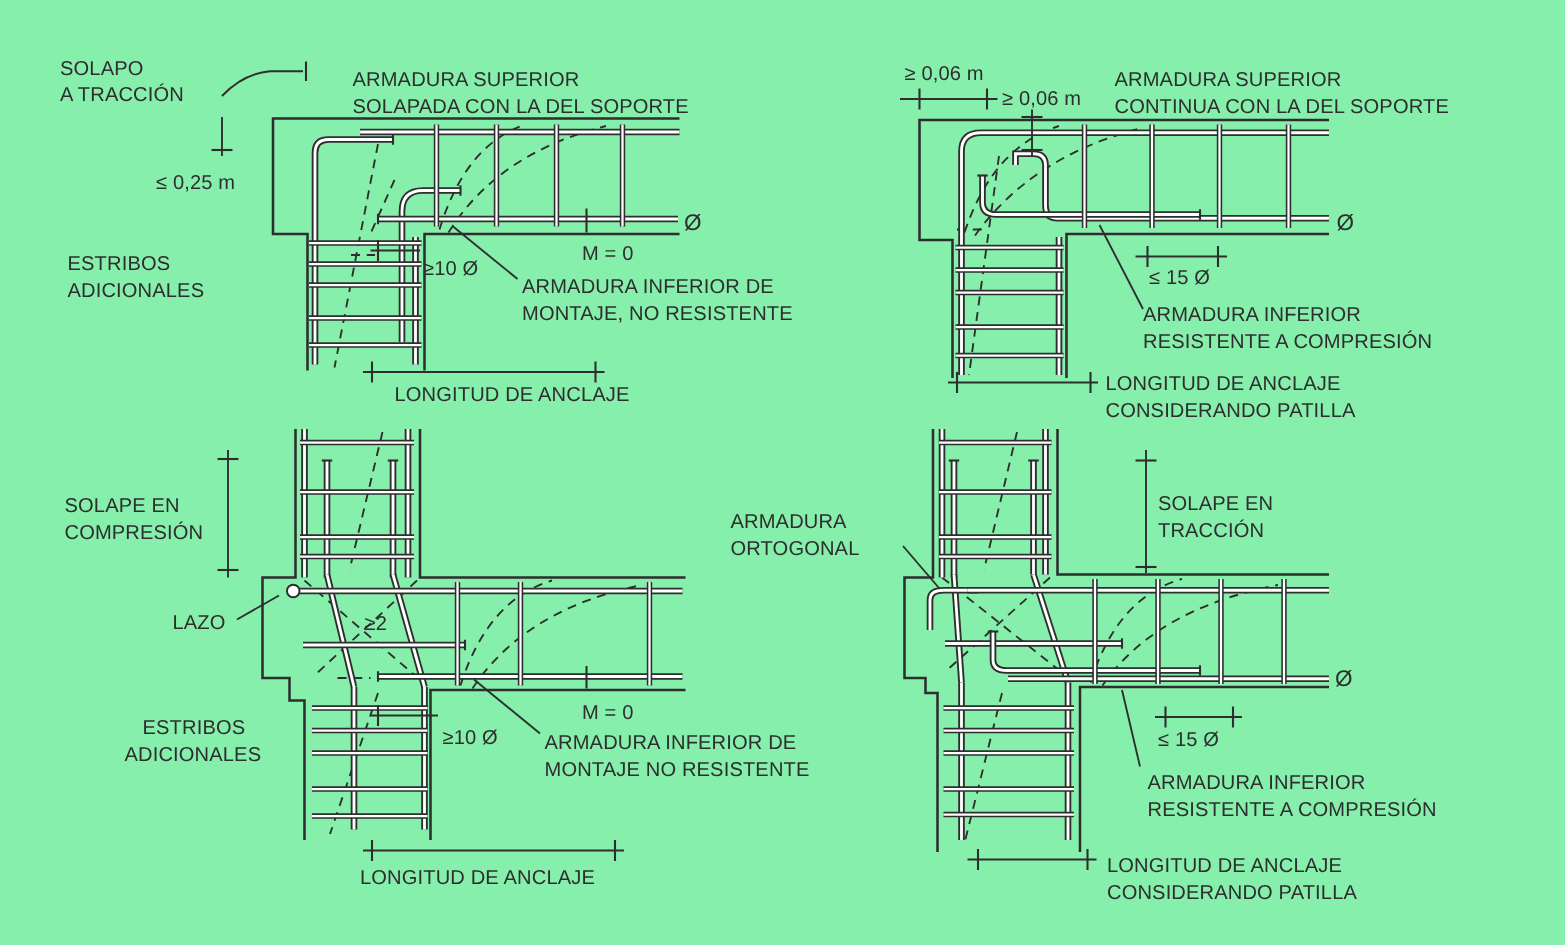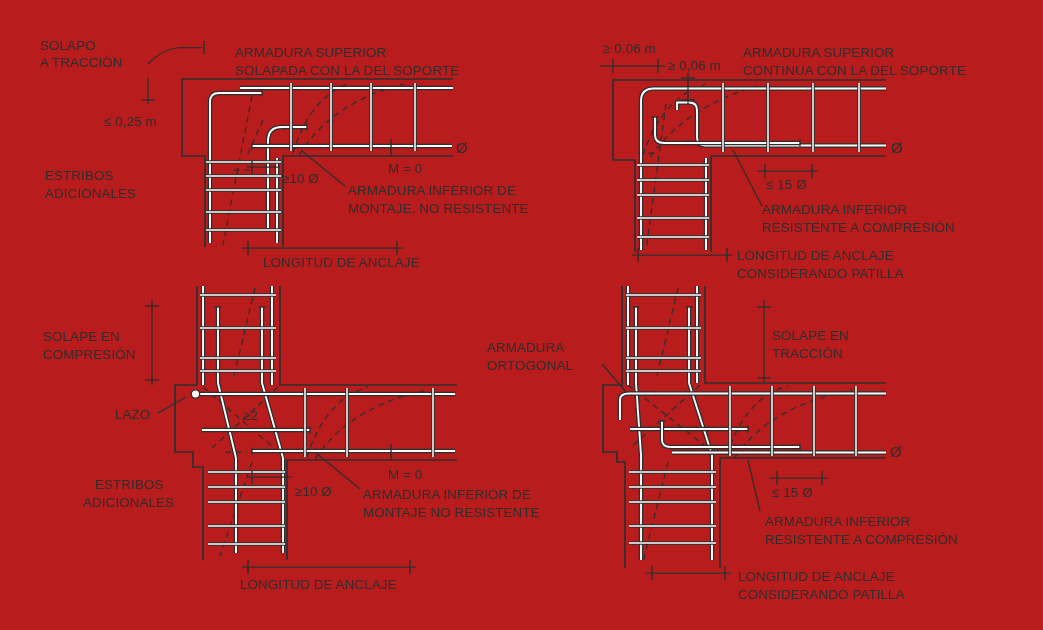--- a/index.html
+++ b/index.html
@@ -1,16 +1,16 @@
 <!DOCTYPE html>
 <html><head>
 <meta charset="utf-8">
 <style>
   html,body{margin:0;padding:0;background:#ffffff;}
-  #stage{position:relative;width:1043px;height:630px;background:#b91c1c;overflow:hidden;}
+  #stage{position:relative;width:1043px;height:630px;background:#86efac;overflow:hidden;}
   svg{display:block;}
   .ln{stroke:#2e2e2e;fill:none;stroke-width:1.7;}
   .dl{stroke:#2e2e2e;fill:none;stroke-width:4.4;}
   .dl.core{stroke:#ffffff;stroke-width:1.9;}
   .st{stroke:#2e2e2e;fill:none;stroke-width:3.6;}
   .st.core{stroke:#ffffff;stroke-width:1.5;}
   .da{stroke:#2e2e2e;fill:none;stroke-width:1.25;stroke-dasharray:6 4.5;}
   .dm{stroke:#2e2e2e;fill:none;stroke-width:1.25;}
   .tk{stroke:#2e2e2e;fill:none;stroke-width:1.4;}
   .lp{stroke:#2e2e2e;fill:#ffffff;stroke-width:1.3;}

